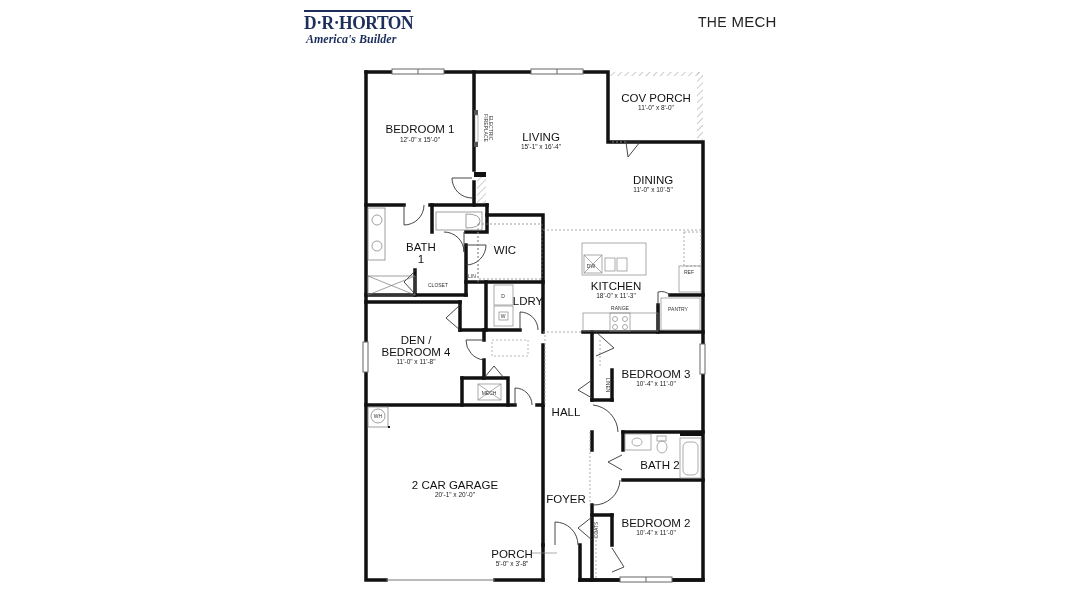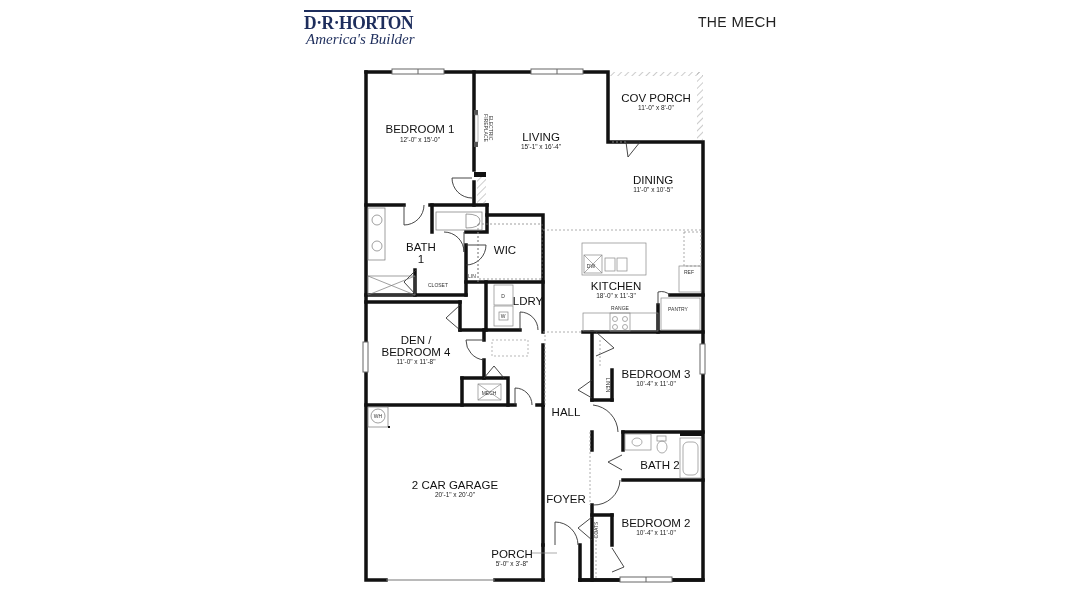--- a/index.html
+++ b/index.html
@@ -1,19 +1,19 @@
 <!DOCTYPE html>
 <html><head>
 <meta charset="utf-8">
 <style>
   html, body { margin: 0; padding: 0; background: #ffffff; }
   body { width: 1068px; height: 600px; position: relative; overflow: hidden; font-family: "Liberation Sans", sans-serif; }
   .logo { position: absolute; left: 304px; top: 10px; width: 116px; height: 36px; }
   .logo-main { display: block; font-family: "Liberation Serif", serif; font-weight: bold; font-size: 19px; letter-spacing: -0.5px; color: #1d2d5c; line-height: 19px; border-top: 2px solid #1d2d5c; padding-top: 1px; transform: scaleX(0.92); transform-origin: left; }
-  .logo-tag { display: block; font-family: "Liberation Serif", serif; font-style: italic; font-weight: normal; font-size: 15px; color: #1d2d5c; line-height: 14px; margin-left: 2px; }
+  .logo-tag { display: block; font-family: "Liberation Serif", serif; font-style: italic; font-weight: bold; font-size: 12px; color: #1d2d5c; line-height: 14px; margin-left: 2px; }
   .plan-title { position: absolute; left: 698px; top: 13px; font-size: 15px; color: #222; letter-spacing: 0.3px; }
   .plan-title .small { font-size: 14px; }
   svg.plan { position: absolute; left: 0; top: 0; }
   .room-name { font-family: "Liberation Sans", sans-serif; font-size: 11.5px; fill: #111; text-anchor: middle; }
   .room-dim { font-family: "Liberation Sans", sans-serif; font-size: 6.5px; fill: #222; text-anchor: middle; }
   .tiny { font-family: "Liberation Sans", sans-serif; font-size: 5px; fill: #333; text-anchor: middle; }
 </style>
 </head>
 <body>
 

